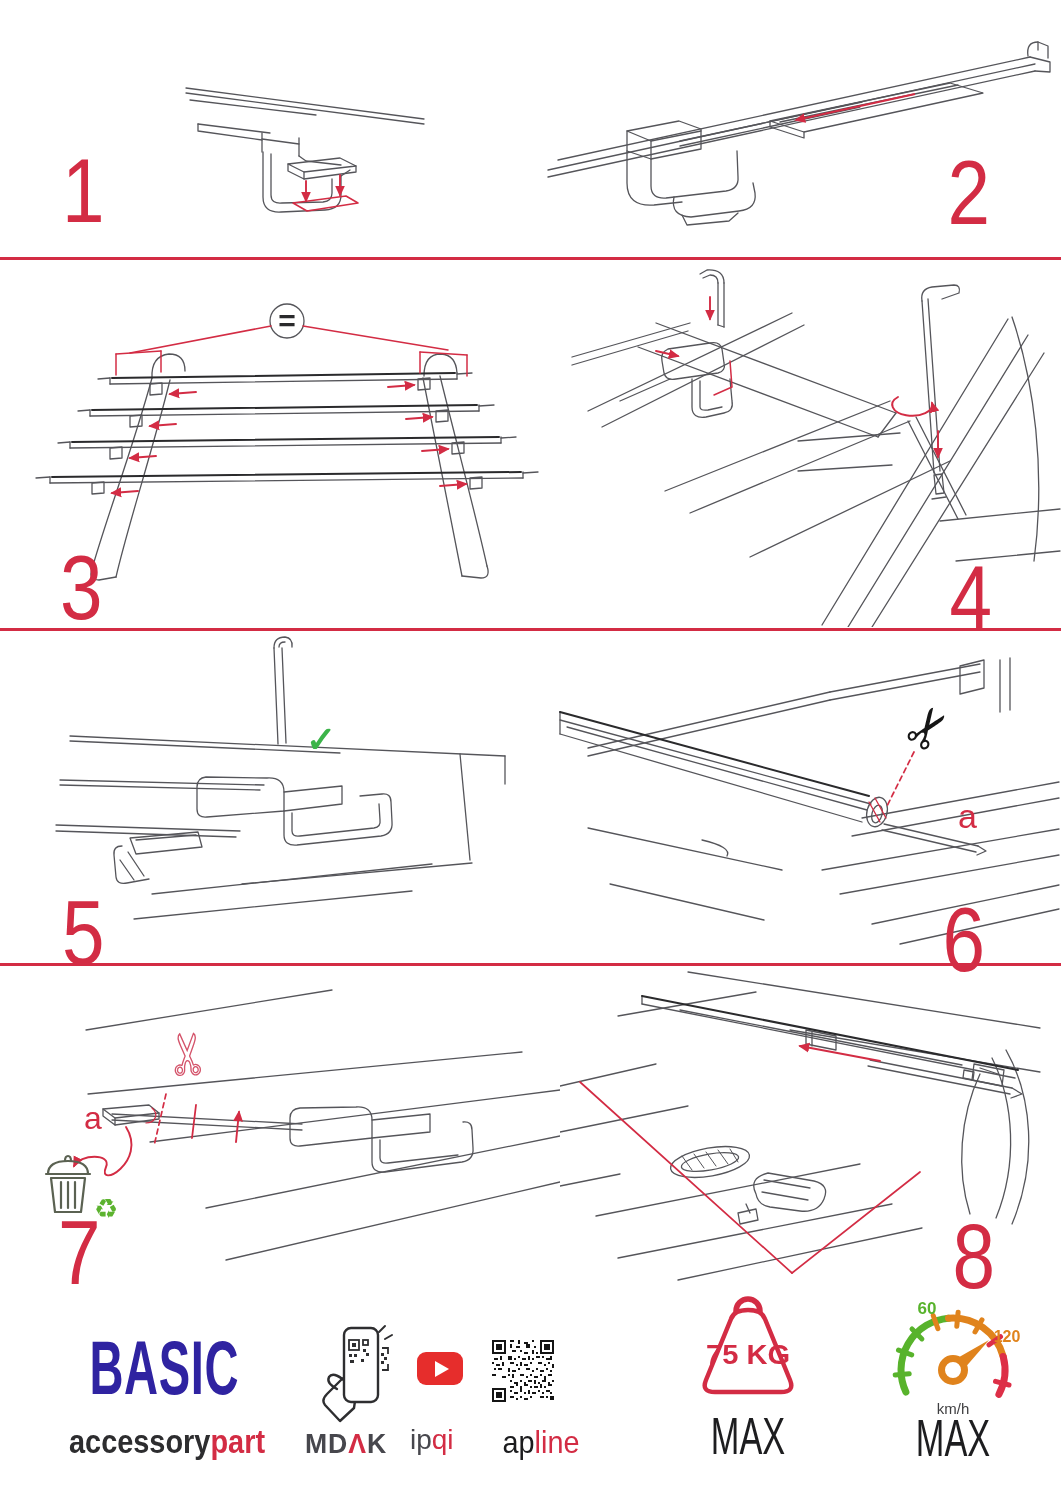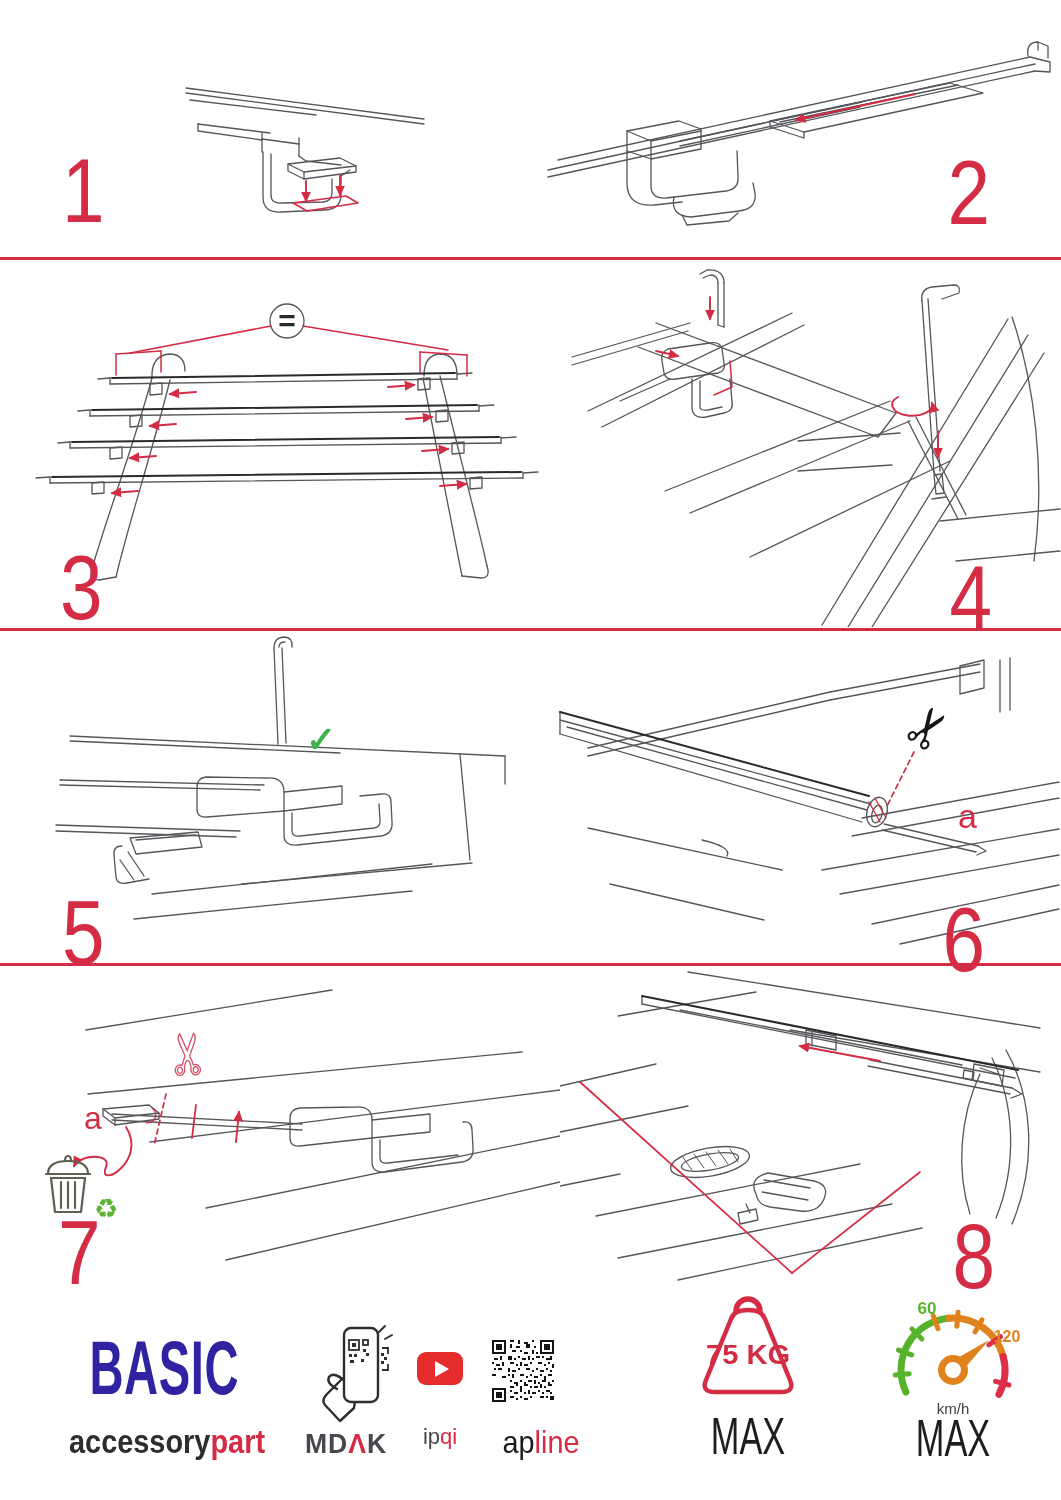--- a/index.html
+++ b/index.html
@@ -33,21 +33,21 @@
   
   .brand-title{position:absolute;left:56px;top:1336px;width:176px;text-align:center;
       color:var(--brand-blue);font-size:76px;font-weight:700;line-height:64px;
       transform:scale(0.62,1);transform-origin:center top;white-space:nowrap;letter-spacing:1px;}
   .brand-sub{position:absolute;left:69px;top:1422px;font-size:34px;font-weight:700;
       transform:scaleX(0.85);transform-origin:left top;white-space:nowrap;color:var(--dark);}
   .brand-sub .accent{color:var(--accent);}
   .foot-label{position:absolute;white-space:nowrap;color:var(--gray-label);}
   .lbl-mdak{left:300px;width:92px;top:1428px;text-align:center;font-size:28px;font-weight:700;
       letter-spacing:1px;transform:scaleX(0.95);transform-origin:center top;}
-  .lbl-ipqi{left:410px;width:60px;top:1424px;text-align:center;font-size:22px;font-weight:400;}
+  .lbl-ipqi{left:410px;width:60px;top:1424px;text-align:left;font-size:28px;font-weight:400;}
   .lbl-apline{left:492px;width:98px;top:1424px;text-align:center;font-size:32px;font-weight:500;
       transform:scaleX(0.9);transform-origin:center top;color:#1c1c1e;}
   .foot-label .accent{color:var(--accent);}
   .yt{position:absolute;left:417px;top:1352px;width:46px;height:33px;background:var(--yt);
       border-radius:9px;}
   .yt::after{content:"";position:absolute;left:18px;top:8.5px;width:0;height:0;
       border-left:14px solid #fff;border-top:8px solid transparent;border-bottom:8px solid transparent;}
   .max{position:absolute;width:140px;text-align:center;color:#1d1d1f;font-size:52px;font-weight:500;
       transform:scaleX(0.66);transform-origin:center top;line-height:1;}
   .max.weight{left:678px;top:1410px;}

